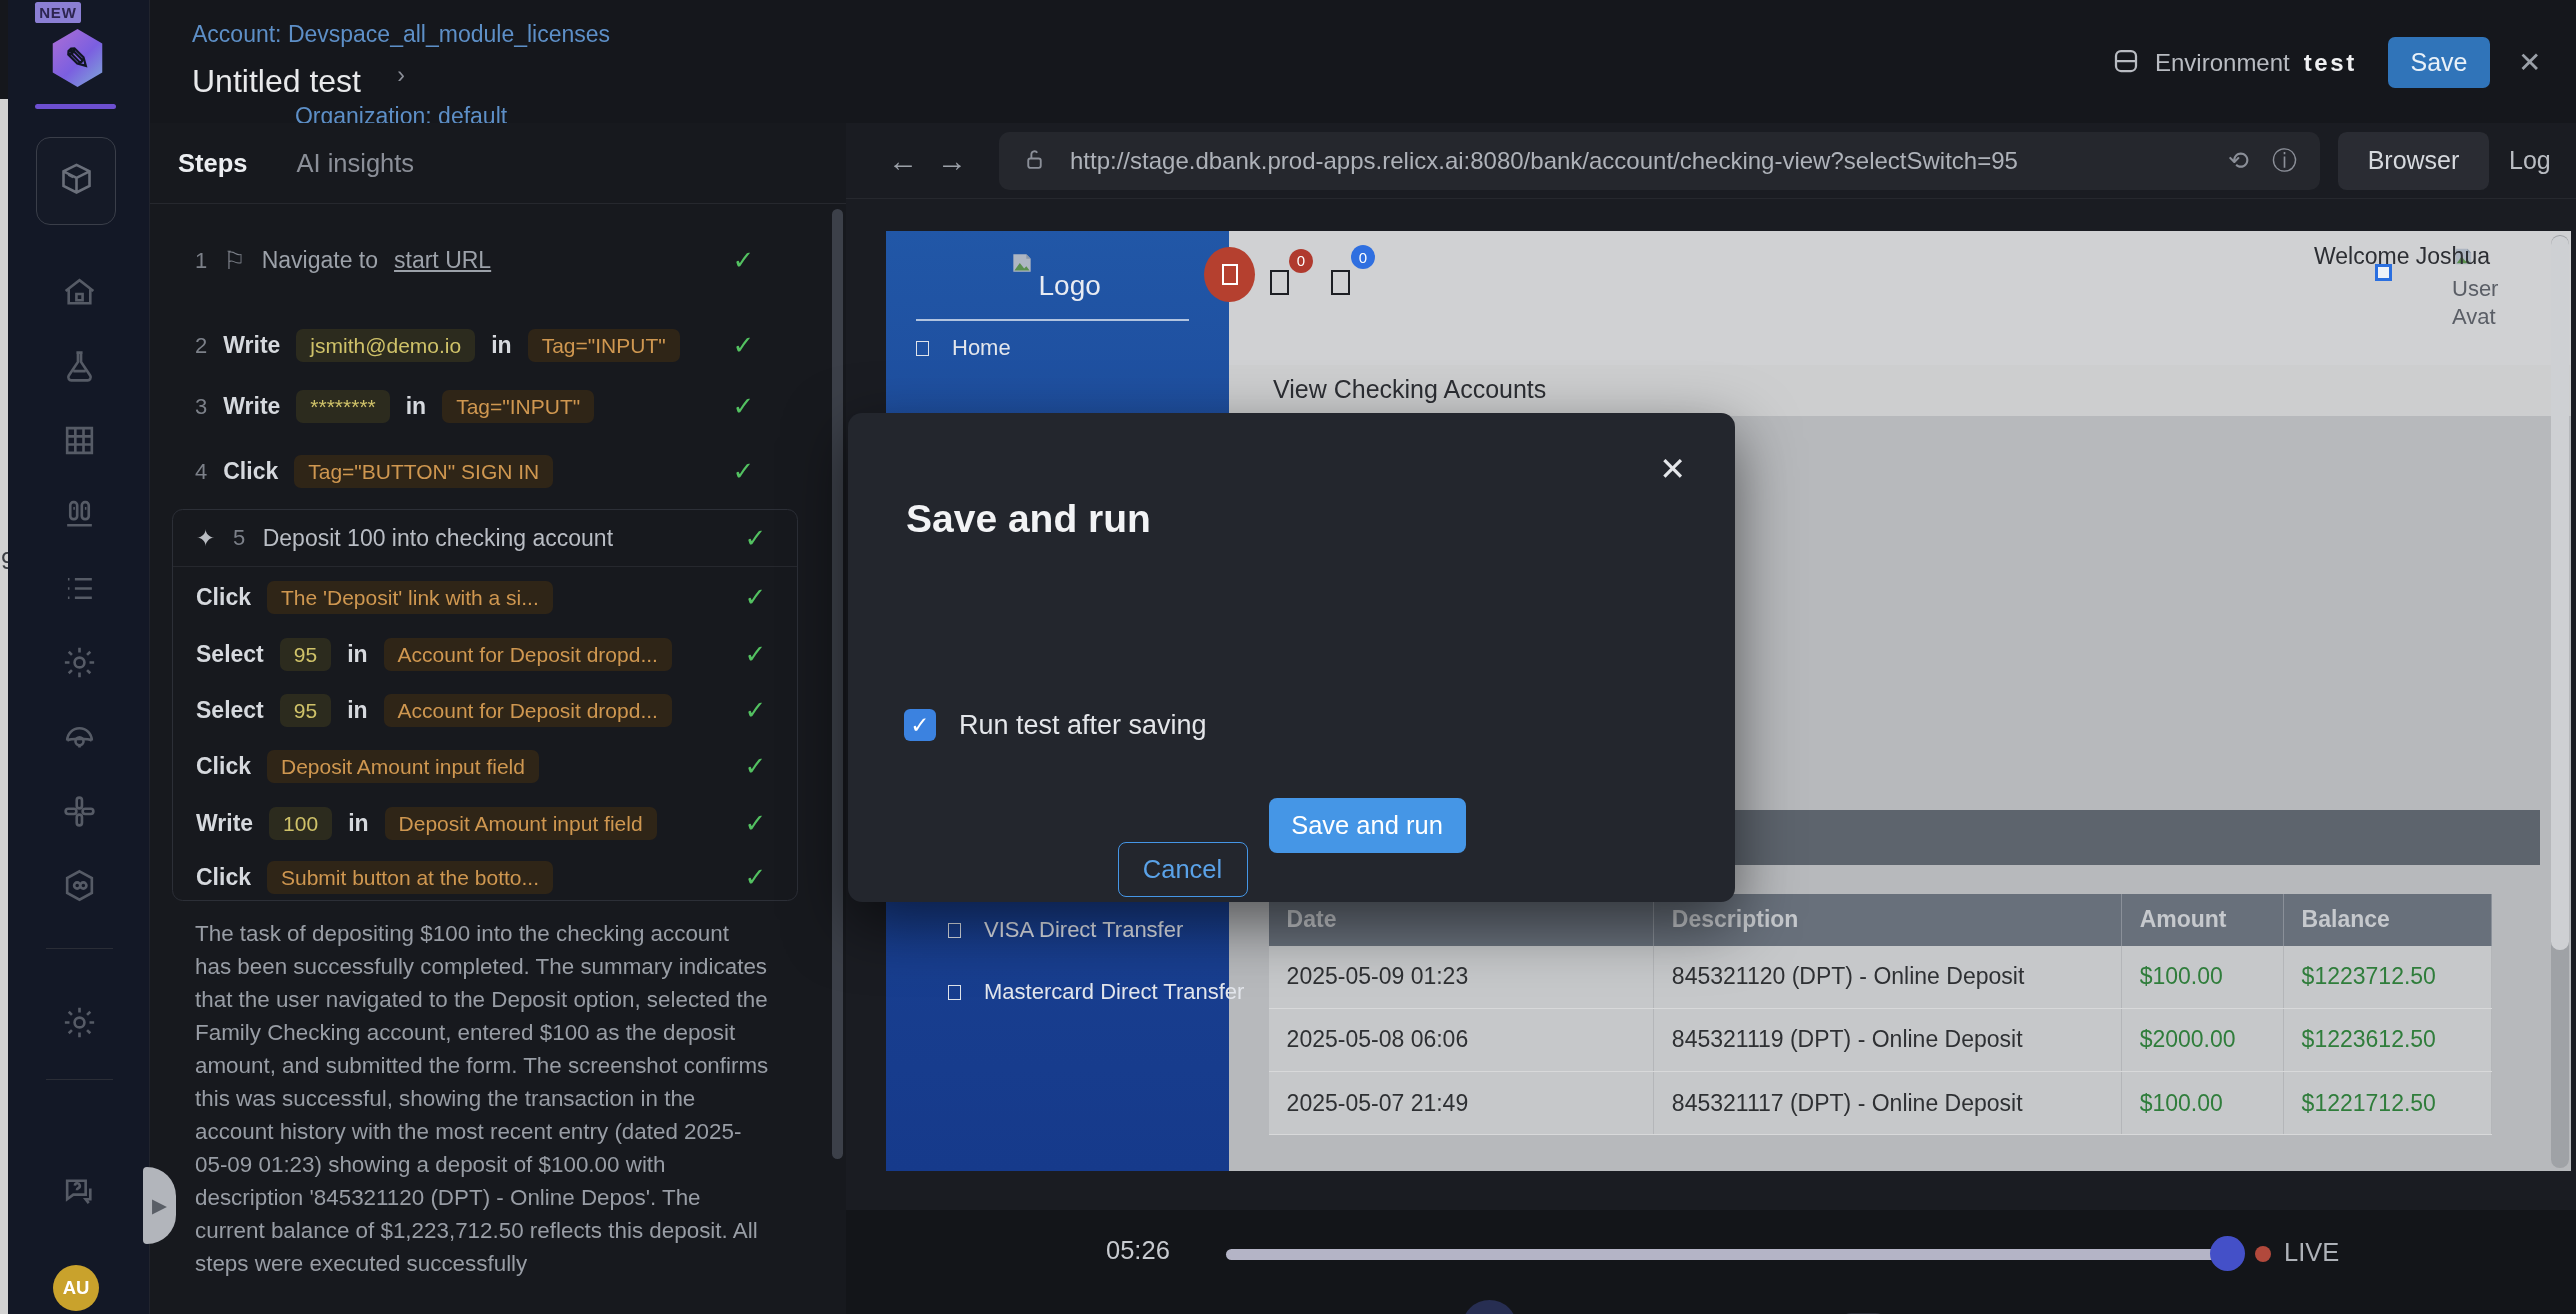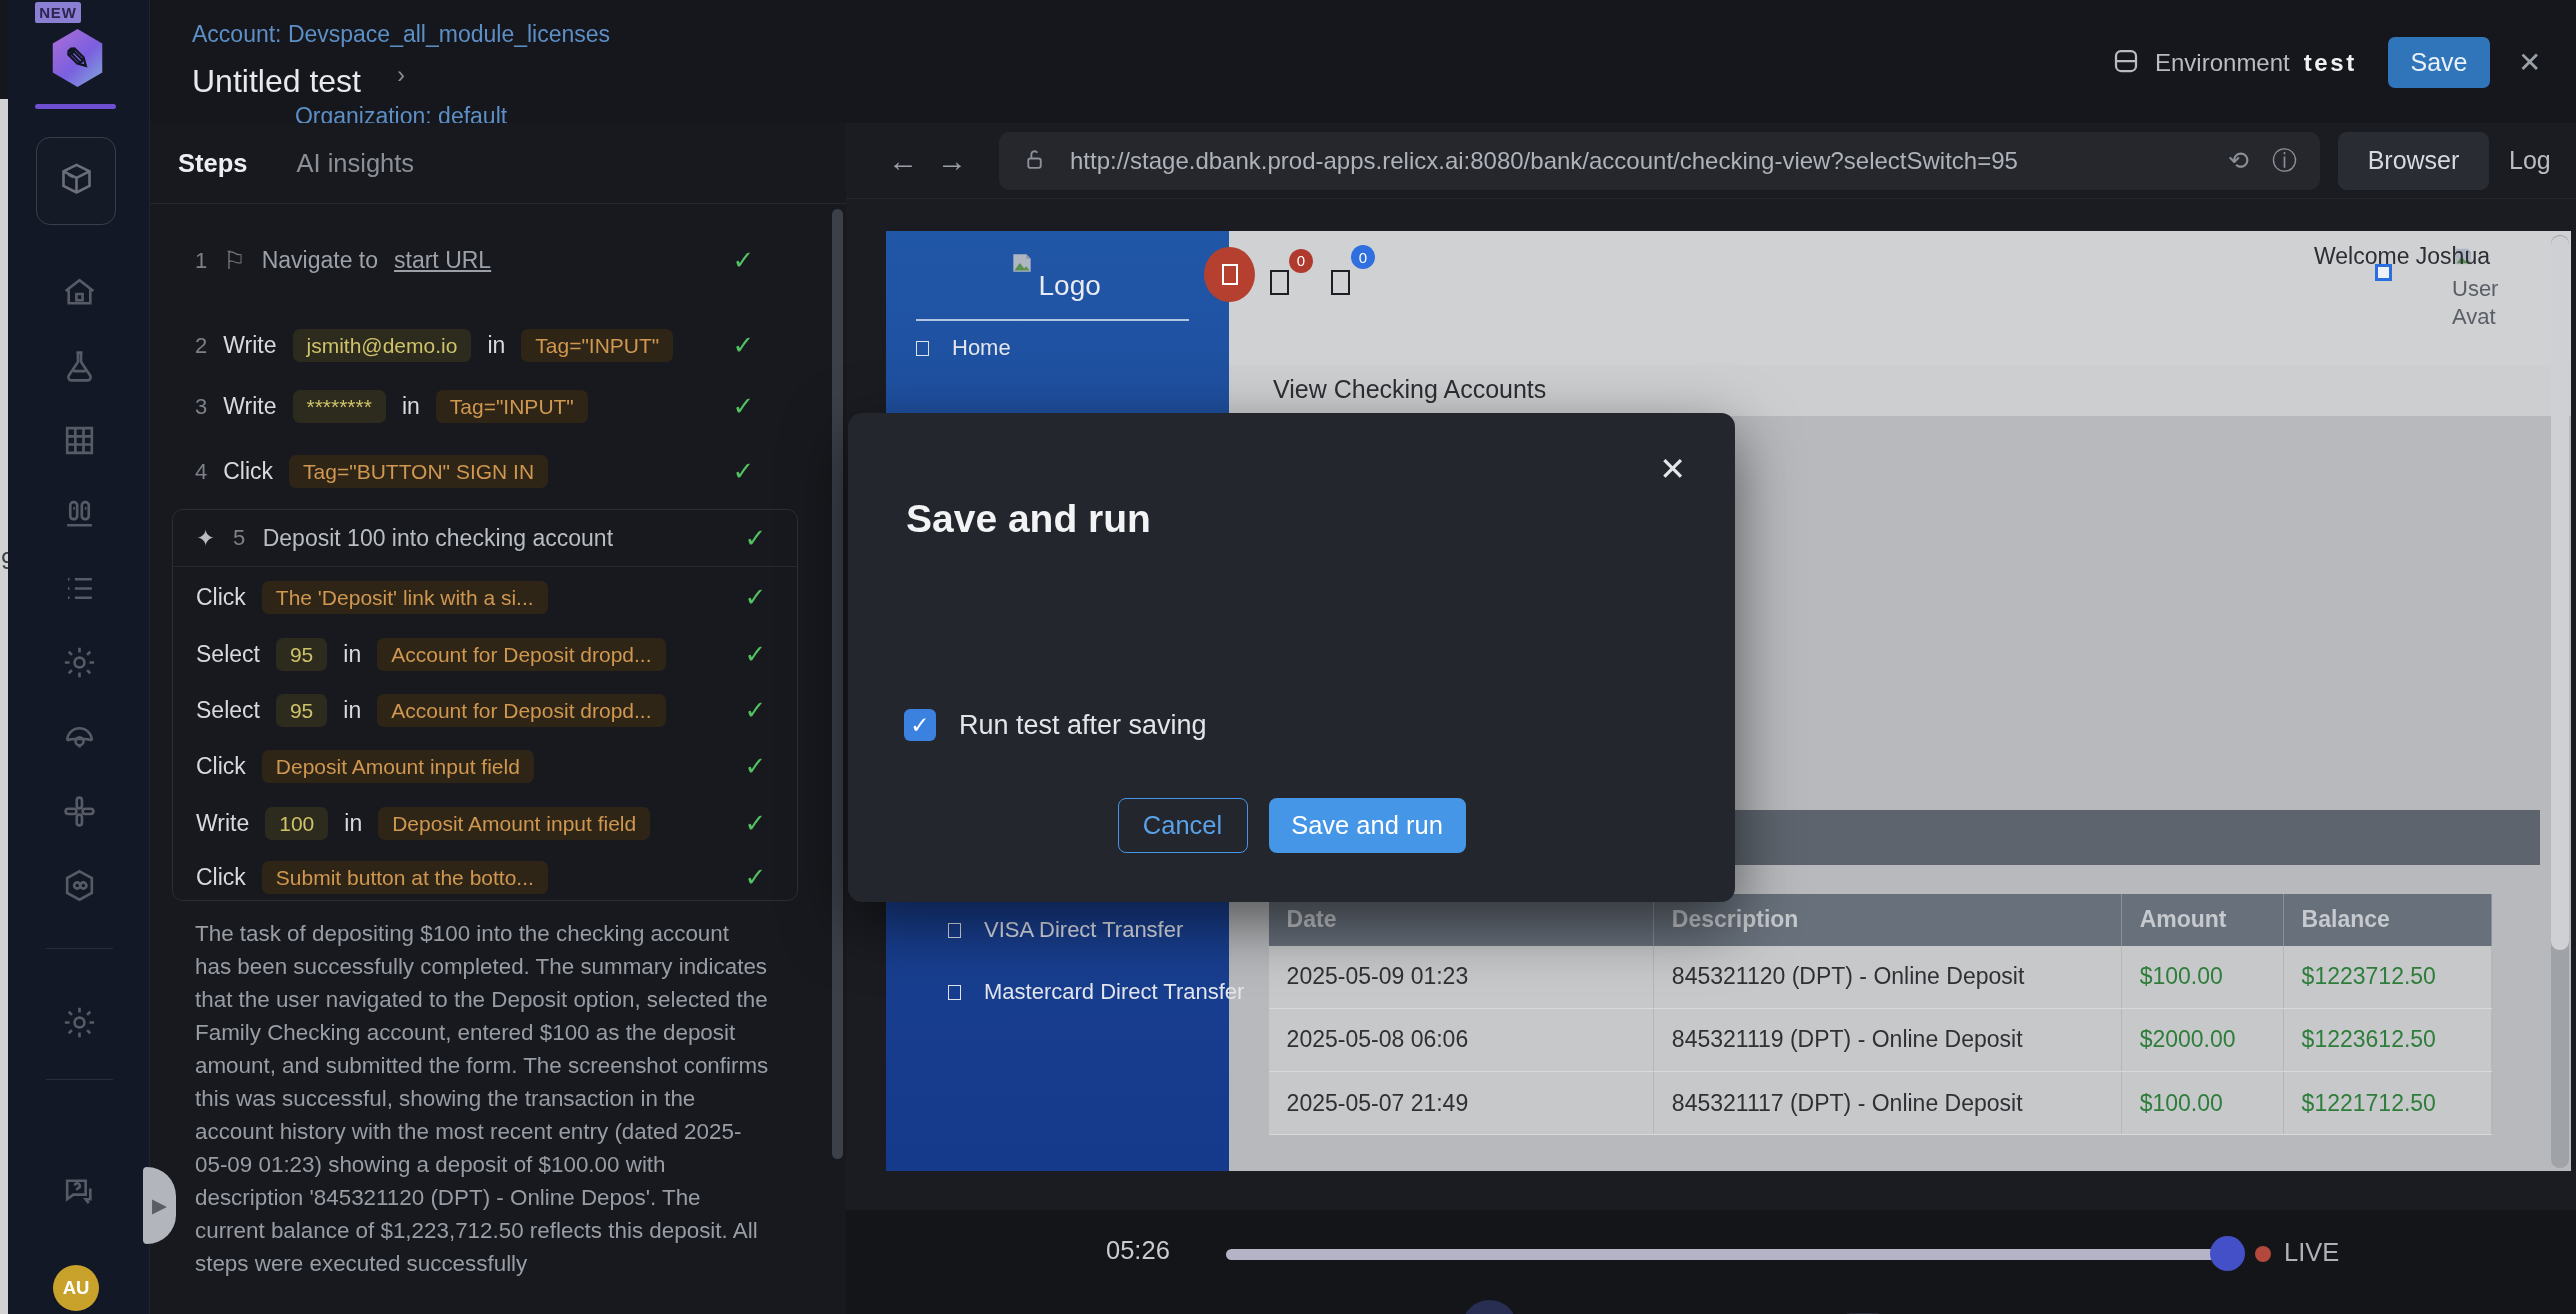--- a/index.html
+++ b/index.html
@@ -23,21 +23,21 @@
   .rail-divider{ left:46px; width:67px; height:0.9px; background:#2a2d36; }
   .avatar{ left:53px; top:1265px; width:46px; height:46px; border-radius:50%; background:#c9a22c; color:#fff; font-size:18.5px; font-weight:bold; display:flex; align-items:center; justify-content:center; }
 
   
   .steps-panel{ left:150px; top:123px; width:696px; height:1191px; background:#17191e; }
   .tabs-row{ left:150px; top:123px; width:696px; height:81px; border-bottom:0.9px solid #26282e; display:flex; align-items:center; gap:49px; padding-left:28px; }
   .tab{ font-size:25.5px; color:#8b8f98; }
   .tab.active{ color:#eceef1; font-weight:bold; }
   .step-row{ display:flex; align-items:center; gap:16px; height:49px; color:#d6d9de; font-size:23px; }
   .step-num{ color:#7c8089; font-size:22px; }
-  .step-act{ color:#d6d9de; }
+  .step-act{ color:#d6d9de;font-weight:bold; }
   .step-muted{ color:#9ca1a9; }
   .step-link{ color:#9ca1a9; text-decoration:underline; }
   .badge{ padding:4.4px 14px; border-radius:7px; font-size:21px; white-space:nowrap; }
   .badge-val{ color:#cfc269; background:#2c2b1e; }
   .badge-tgt{ color:#cf9750; background:#2f2517; }
   .check{ margin-left:auto; color:#53c161; font-size:26px; padding-right:10.6px; }
   .flag-ic{ color:#7c8089; font-size:25px; }
   .sparkle-ic{ color:#b9bcc2; font-size:23px; }
   .group-card{ left:172px; top:509px; width:626px; height:392px; border:0.9px solid #2c2f37; border-radius:10.6px; background:#17191e; }
   .group-header{ position:absolute; left:23px; top:5.3px; width:581px; height:46px; display:flex; align-items:center; gap:17.6px; color:#b9bdc4; font-size:23px; border-bottom:0; }
@@ -115,21 +115,21 @@
   .modal{ left:848px; top:413px; width:887px; height:489px; background:#23262d; border-radius:14px; box-shadow:0 21px 62px rgba(0,0,0,.55); z-index:50; }
   .modal-close{ position:absolute; right:49px; top:37px; color:#e4e6ea; font-size:32px; }
   .modal-title{ position:absolute; left:58px; top:84px; color:#f2f3f5; font-size:39px; font-weight:bold; }
   .modal-input{ position:absolute; left:56px; top:181px; width:772px; height:72px; background:#1d1f25; border-radius:8.8px; border:0.9px solid #2b2e36; display:flex; align-items:center; padding:0 25px; }
   .modal-input-text{ color:#e8eaed; font-size:25.5px; }
   .caret{ display:inline-block; width:2.6px; height:32px; background:#e8eaed; margin-left:2.6px; vertical-align:middle; }
   .modal-check-row{ position:absolute; left:56px; top:296px; display:flex; align-items:center; gap:23px; }
   .checkbox{ width:32px; height:32px; background:#3b82e0; border-radius:6.2px; color:#fff; font-size:23px; display:flex; align-items:center; justify-content:center; }
   .check-label{ color:#e4e6ea; font-size:27px; }
   .modal-btns{ position:absolute; left:0; top:385px; width:100%; display:flex; justify-content:center; gap:21px; }
-  .btn-cancel{ width:130px; height:55px; border:1.8px solid #4596e6; border-radius:8px; color:#5aa2e8; font-size:25.5px; display:flex; align-items:center; justify-content:center; background:transparent; }
+  .btn-cancel{ width:130px; height:55px; border:1.8px solid #4596e6; border-radius:8px; color:#5aa2e8; font-size:25.5px; display:flex; align-items:center; justify-content:center; background:transparent;margin-top:44px; }
   .btn-submit{ width:197px; height:55px; background:#4596e6; border-radius:8px; color:#fff; font-size:25.5px; display:flex; align-items:center; justify-content:center; }
 
   .broken-img{ display:inline-block; }
 </style>
 </head>
 <body>
 
 <div id="screen">
 
   <div class="abs edge-strip"></div>

